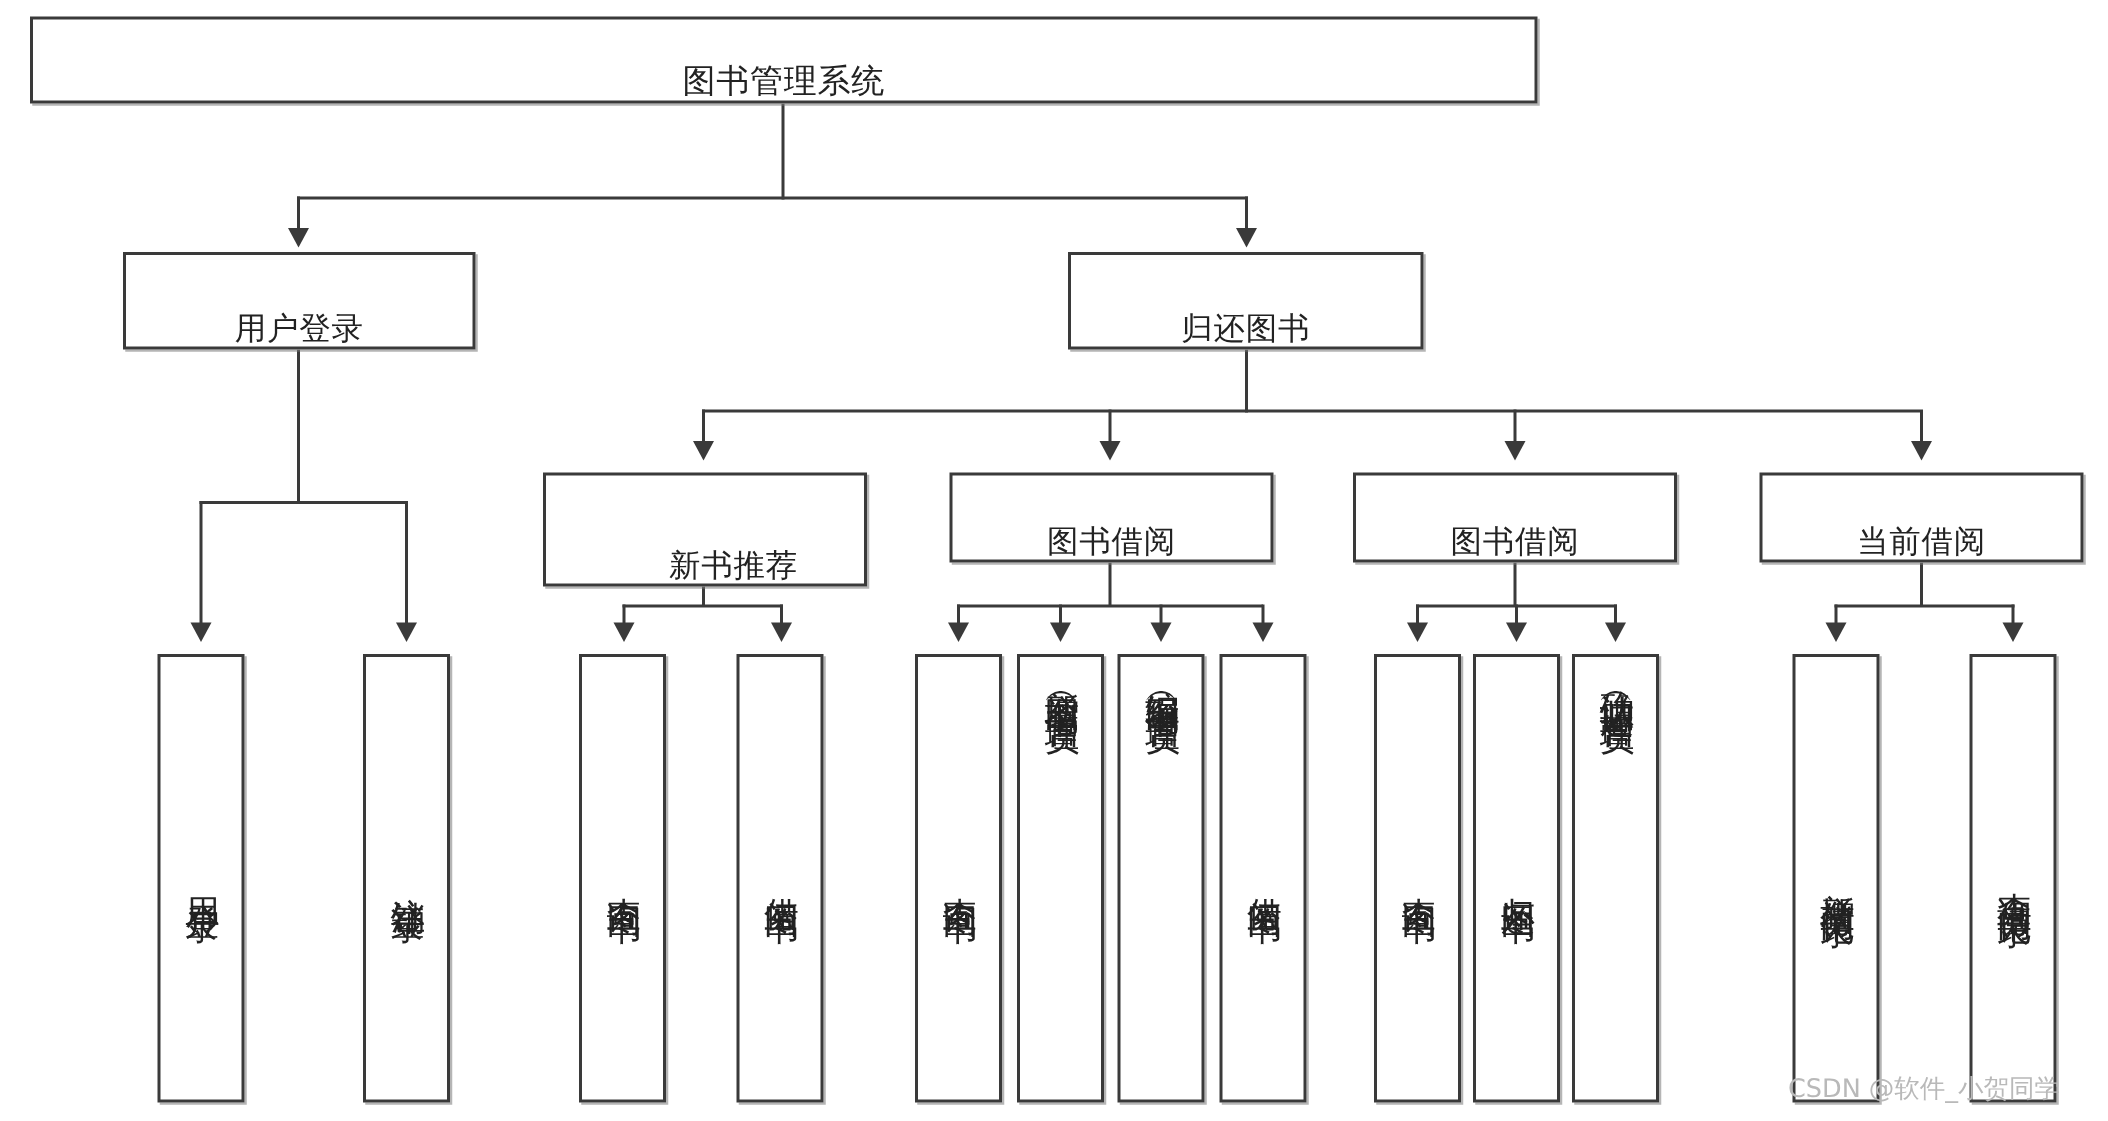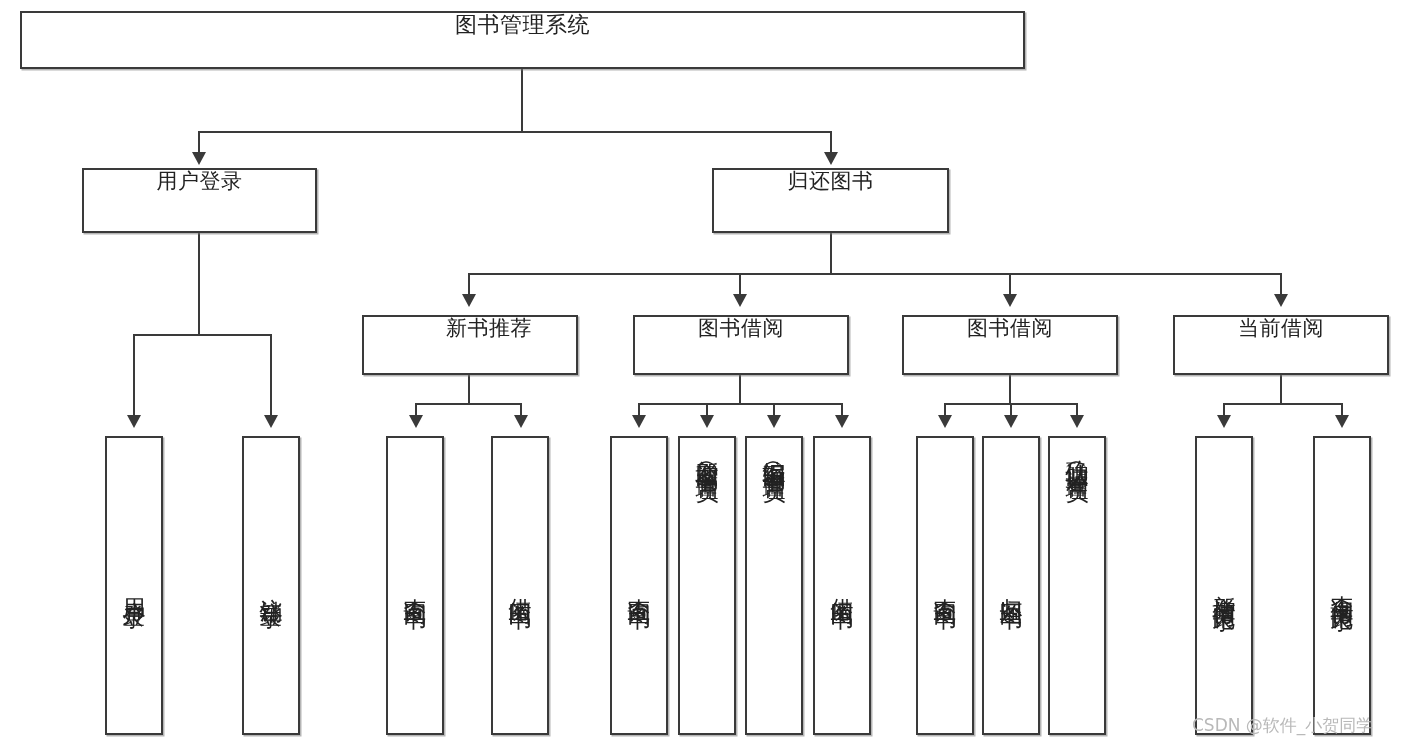--- a/index.html
+++ b/index.html
@@ -18,21 +18,21 @@
     overflow: hidden;
   }
   
   .node {
     position: absolute;
     box-sizing: border-box;
     border: 2px solid #3a3a3a;
     background: #ffffff;
     box-shadow: 1.5px 1.5px 0 0 rgba(120,120,120,0.55);
     display: flex;
-    align-items: flex-start;
+    align-items: flex-end;
     justify-content: center;
     color: #222222;
     z-index: 3;
   }
   .node .label {
     display: block;
     text-align: center;
     letter-spacing: 0.5px;
     white-space: nowrap;
   }
@@ -156,21 +156,21 @@
   </div>
 
   <div class="node h" style="left:82px; top:168px; width:235px; height:65px;">
     <span class="label">用户登录</span>
   </div>
 
   <div class="node h" style="left:712px; top:168px; width:237px; height:65px;">
     <span class="label">归还图书</span>
   </div>
 
-  <div class="node h" style="left:362px; top:315px; width:216px; height:60px;padding-left:38px;">
+  <div class="node h" style="left:362px; top:315px; width:216px; height:76px;padding-left:38px;">
     <span class="label">新书推荐</span>
   </div>
 
   <div class="node h" style="left:633px; top:315px; width:216px; height:60px;">
     <span class="label">图书借阅</span>
   </div>
 
   <div class="node h" style="left:902px; top:315px; width:216px; height:60px;">
     <span class="label">图书借阅</span>
   </div>

